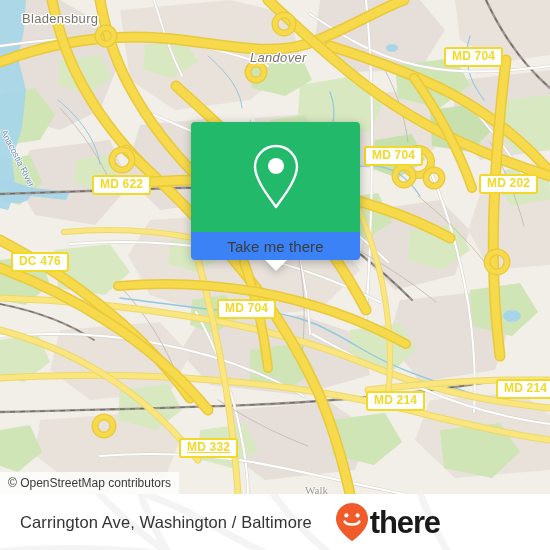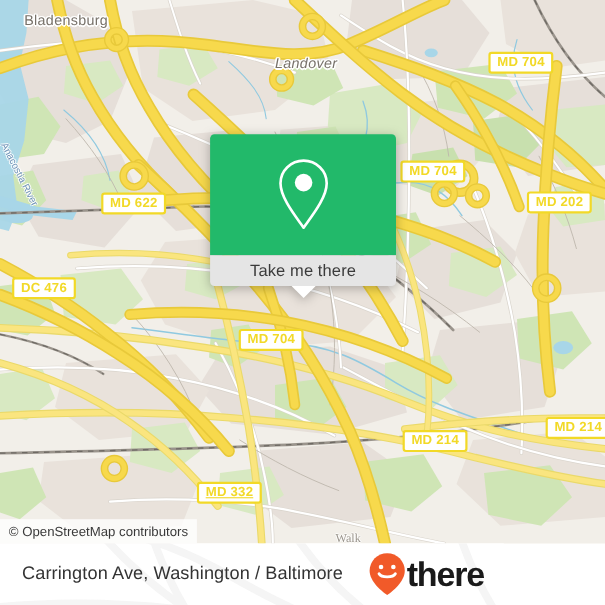--- a/index.html
+++ b/index.html
@@ -107,21 +107,21 @@
   #callout-green {
     height: 110px;
     background: #22b96a;
     border-radius: 4px 4px 0 0;
     display: flex;
     align-items: center;
     justify-content: center;
   }
   #callout-white {
     height: 28px;
-    background: #e5e5e5;
+    background: #3b82f6;
     border-radius: 0 0 4px 4px;
     display: flex;
     align-items: center;
     justify-content: center;
     position: relative;
   }
   #callout-label {
     font-family: "Liberation Sans", sans-serif;
     font-size: 15px;
     color: #3b3b3b;

